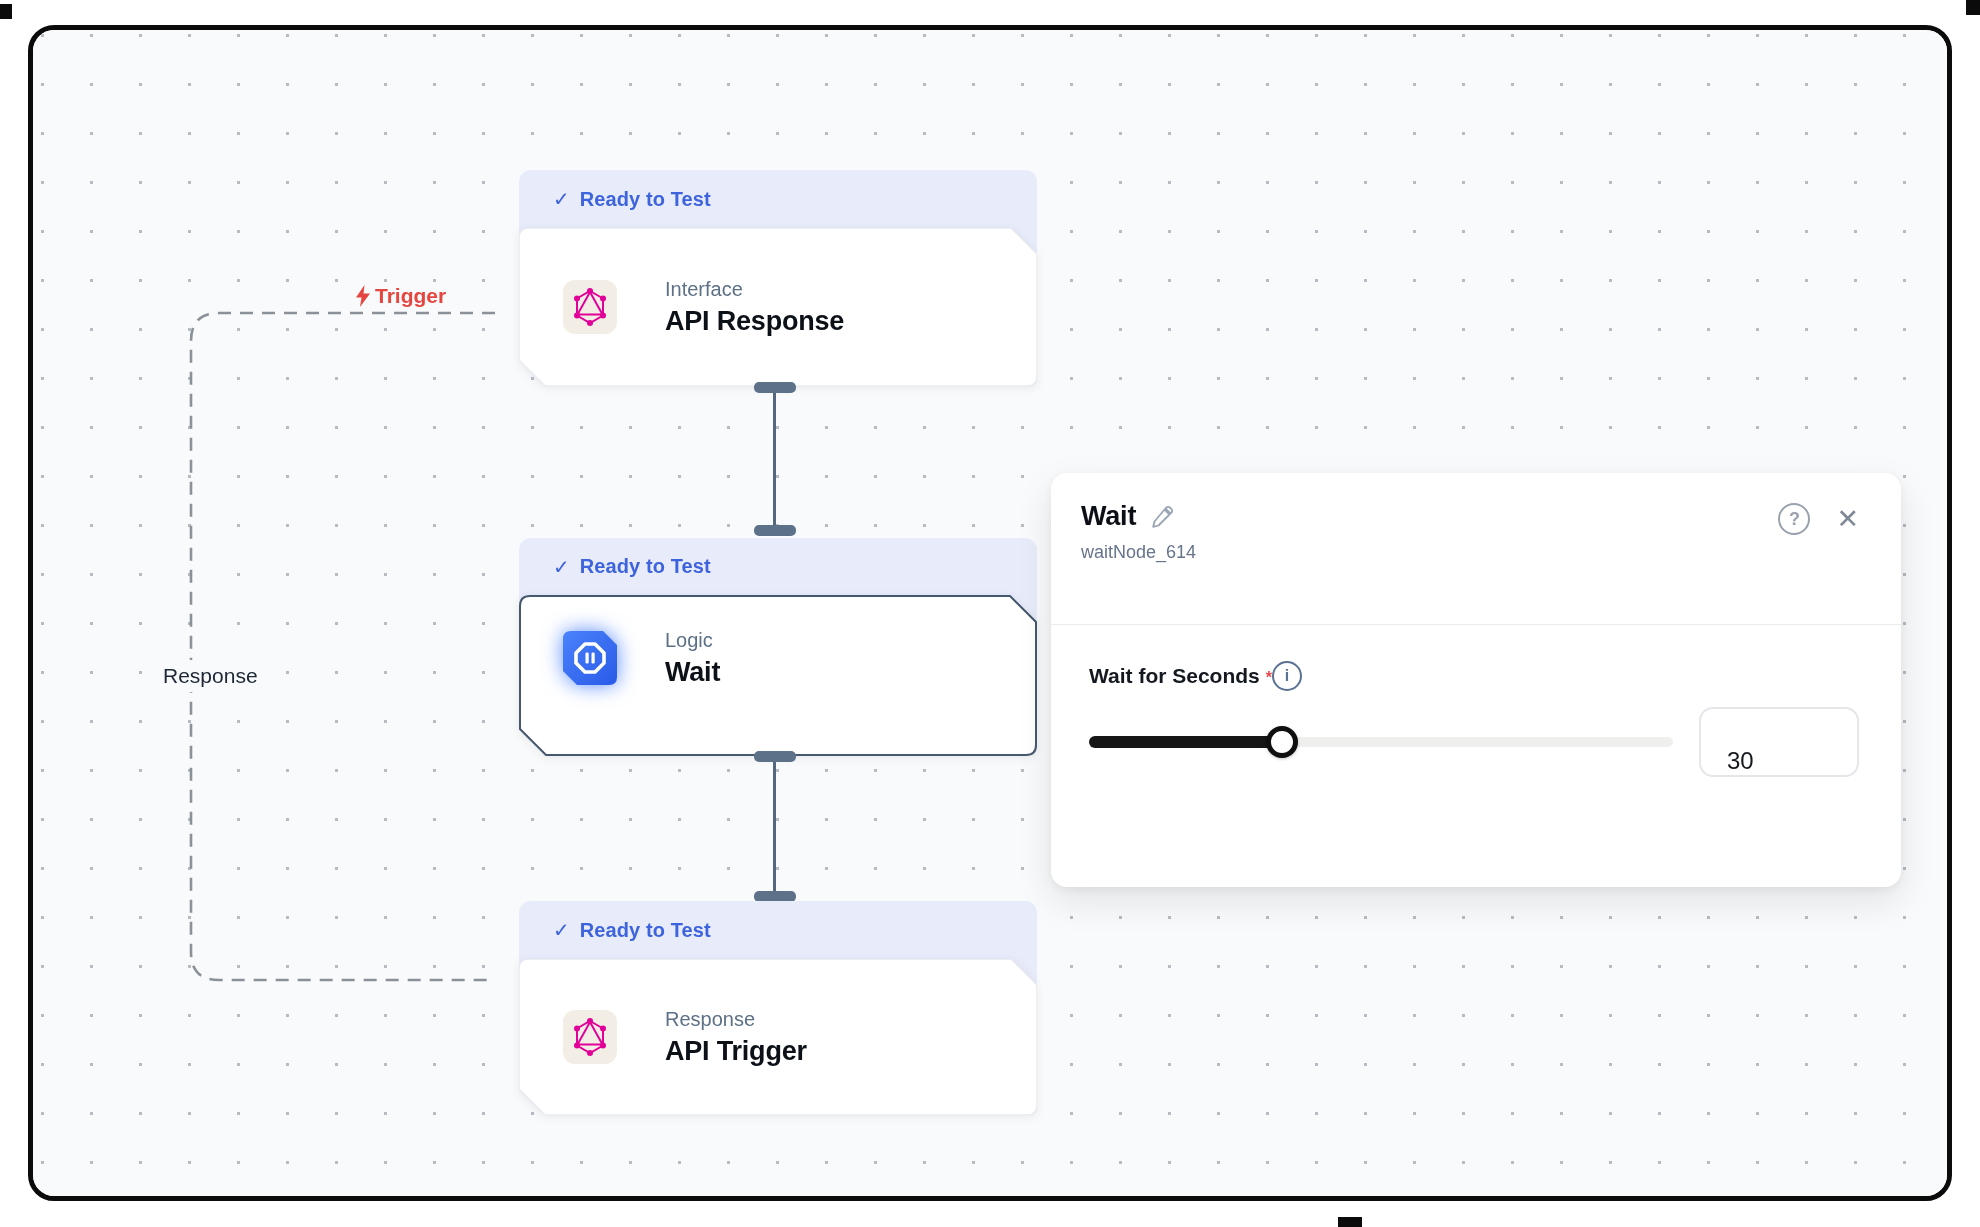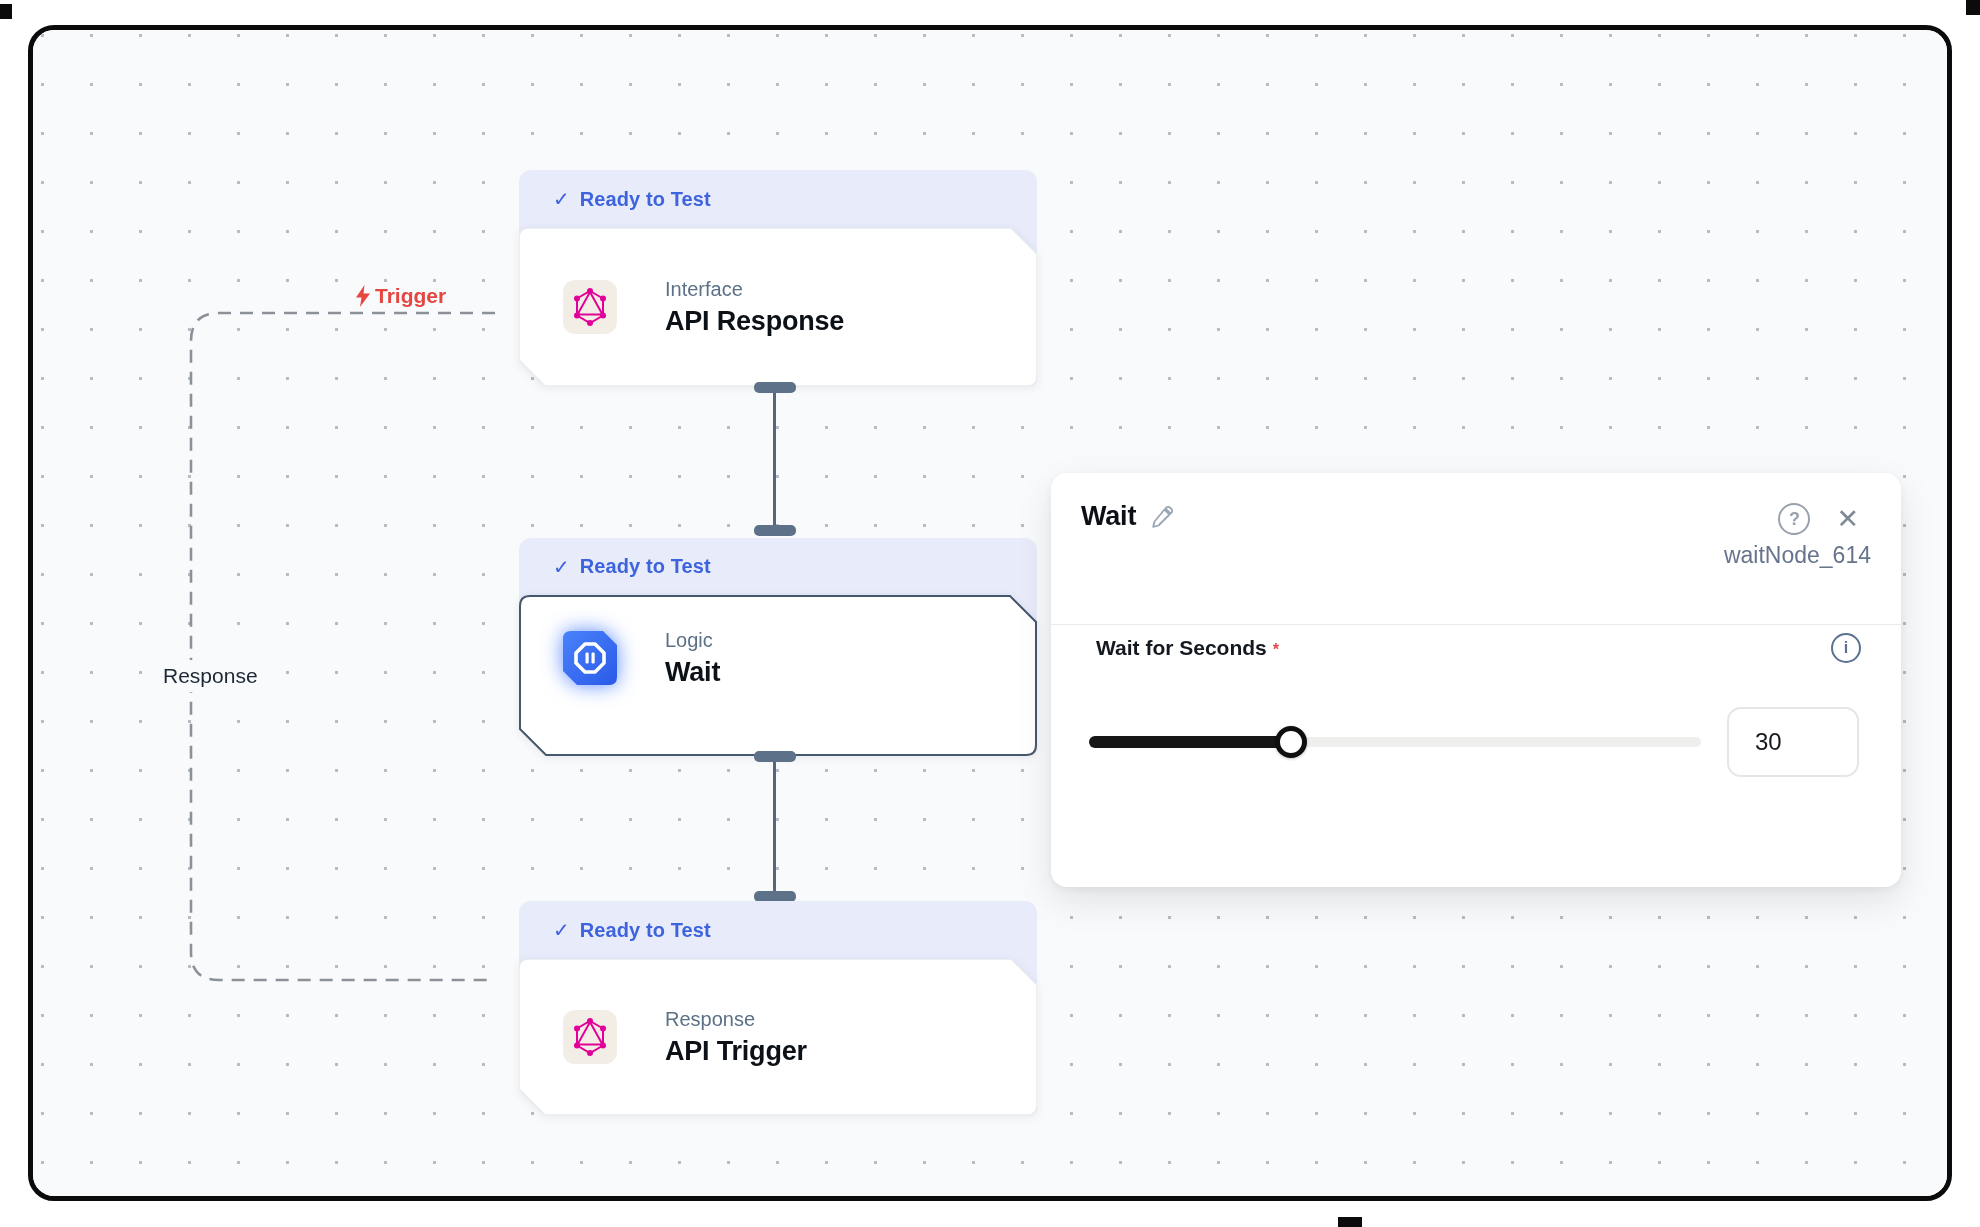--- a/index.html
+++ b/index.html
@@ -47,40 +47,40 @@
              color:#e5463f; font-size:21px; font-weight:700; }
   .response-label { position:absolute; left:120px; top:630px; background:#f9fafb; padding:4px 10px;
              color:#1d2735; font-size:21px; }
 
   
   .panel { position:absolute; left:1018px; top:443px; width:850px; height:414px; background:#ffffff;
            border-radius:16px; box-shadow:0 14px 36px rgba(15,23,42,.10), 0 3px 8px rgba(15,23,42,.05); }
   .panel-header { position:absolute; left:30px; right:30px; top:28px; }
   .panel-title-row { display:flex; align-items:center; gap:14px; }
   .panel-title { font-size:27px; font-weight:700; color:#0c1016; letter-spacing:-.2px; }
-  .panel-sub { margin-top:10px; font-size:23px; color:#66748c;text-align:right; }
+  .panel-sub { margin-top:10px; font-size:18px; color:#66748c; }
   .panel-actions { position:absolute; right:12px; top:2px; display:flex; align-items:center; gap:26px; }
   .help-btn { width:32px; height:32px; border-radius:50%; border:2px solid #99a1ad; color:#99a1ad;
               display:flex; align-items:center; justify-content:center; font-size:18px; font-weight:700; background:#fff; cursor:pointer; }
   .close-btn { font-size:27px; color:#7f8896; background:none; border:none; cursor:pointer; line-height:1; }
   .divider { position:absolute; left:0; right:0; top:151px; height:1px; background:#e9ebef; }
-  .field-row { position:absolute; left:38px; right:40px; top:160px; display:flex; align-items:center; justify-content:space-between;margin-left:7px; }
+  .field-row { position:absolute; left:38px; right:40px; top:188px; display:flex; align-items:center; justify-content:flex-start; }
   .field-label { font-size:21px; font-weight:700; color:#14181f; }
   .req { color:#e5484d; font-weight:700; margin-left:6px; }
   .info-btn { width:30px; height:30px; border-radius:50%; border:2px solid #5a7193; color:#5a7193;
               display:flex; align-items:center; justify-content:center; font-size:16px; font-style:normal;
               font-weight:700; background:#fff; cursor:pointer; }
   .slider-row { position:absolute; left:38px; right:42px; top:234px; display:flex; align-items:center; gap:26px; }
   .slider { position:relative; flex:1; height:70px; }
   .track { position:absolute; left:0; right:0; top:30px; height:10px; border-radius:6px; background:#efefee; }
   .fill  { position:absolute; left:0; top:29px; height:12px; border-radius:7px; background:#161616; }
   .handle { position:absolute; top:19px; width:32px; height:32px; margin-left:-16px; border-radius:50%;
             background:#ffffff; border:5px solid #0f0f0f; box-shadow:0 1px 3px rgba(0,0,0,.25); cursor:pointer; }
-  .value-box { width:132px; height:70px; border:2px solid #e5e6ea; border-radius:14px; background:#fff;
-               display:flex; align-items:center; padding-left:26px; font-size:24px; color:#15181d; }
+  .value-box { width:160px; height:70px; border:2px solid #e5e6ea; border-radius:14px; background:#fff;
+               display:flex; align-items:flex-end; padding-left:26px; font-size:24px; color:#15181d; }
 </style>
 </head>
 <body>
 
 <div class="stage">
   <div class="artifact art-tl"></div>
   <div class="artifact art-tr"></div>
   <div class="artifact art-b"></div>
 
   <div class="frame">

